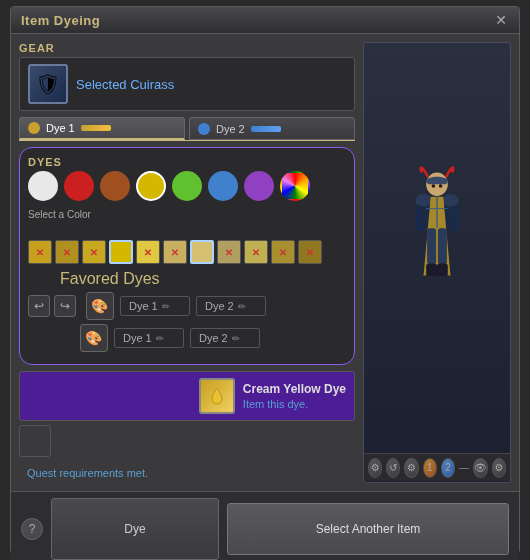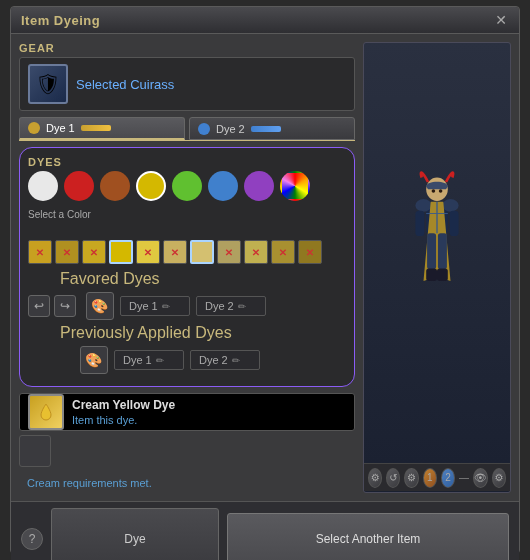--- a/index.html
+++ b/index.html
@@ -284,27 +284,28 @@
       border-radius: 3px;
       cursor: pointer;
       display: flex;
       align-items: center;
       justify-content: center;
       font-size: 12px;
       color: #aaa;
     }
 
     .dye-selected-box {
-      background: #000000;
+      background: #4c1d95;
       border: 1px solid #555;
       border-radius: 3px;
-      padding: 0 8px;
+      padding: 6px 8px;
       display: flex;
       align-items: center;
       gap: 8px;
+      justify-content: flex-end;
     }
 
     .dye-preview-icon {
       width: 36px;
       height: 36px;
       background: linear-gradient(135deg, #c8a020, #f0d060);
       border: 2px solid #888;
       border-radius: 3px;
       display: flex;
       align-items: center;
@@ -540,21 +541,20 @@
               <span class="dye-slot-icon">✏</span>
             </div>
             <div class="dye-slot">
               <span>Dye 2</span>
               <span class="dye-slot-icon">✏</span>
             </div>
           </div>
         </div>
 
         <div class="favored-section">
-          <div class="sub-label">Previously Applied Dyes</div>
           <div class="dye-row">
             <div class="dye-icon-btn" style="margin-left:52px;">🎨</div>
             <div class="dye-slot">
               <span>Dye 1</span>
               <span class="dye-slot-icon">✏</span>
             </div>
             <div class="dye-slot">
               <span>Dye 2</span>
               <span class="dye-slot-icon">✏</span>
             </div>
@@ -572,21 +572,21 @@
           <div class="dye-info">
             <span class="dye-name">Cream Yellow Dye</span>
             <span class="apply-link">Item this dye.</span>
           </div>
         </div>
         <div style="margin-top:4px;">
           <div class="extra-slot"></div>
         </div>
       </div>
 
-      <div class="quest-text">Cream requirements met.</div>
+      <div class="quest-text">Quest requirements met.</div>
     </div>
 
     <div class="right-panel">
       <div class="character-preview">
         <div class="character-figure">
           <svg class="char-svg" viewBox="0 0 90 200" xmlns="http://www.w3.org/2000/svg">
 
             <ellipse cx="45" cy="28" rx="12" ry="13" fill="#c8a870"></ellipse>
 
             <path d="M35 20 C30 10, 25 5, 28 15" stroke="#cc2020" stroke-width="3" fill="none"></path>

